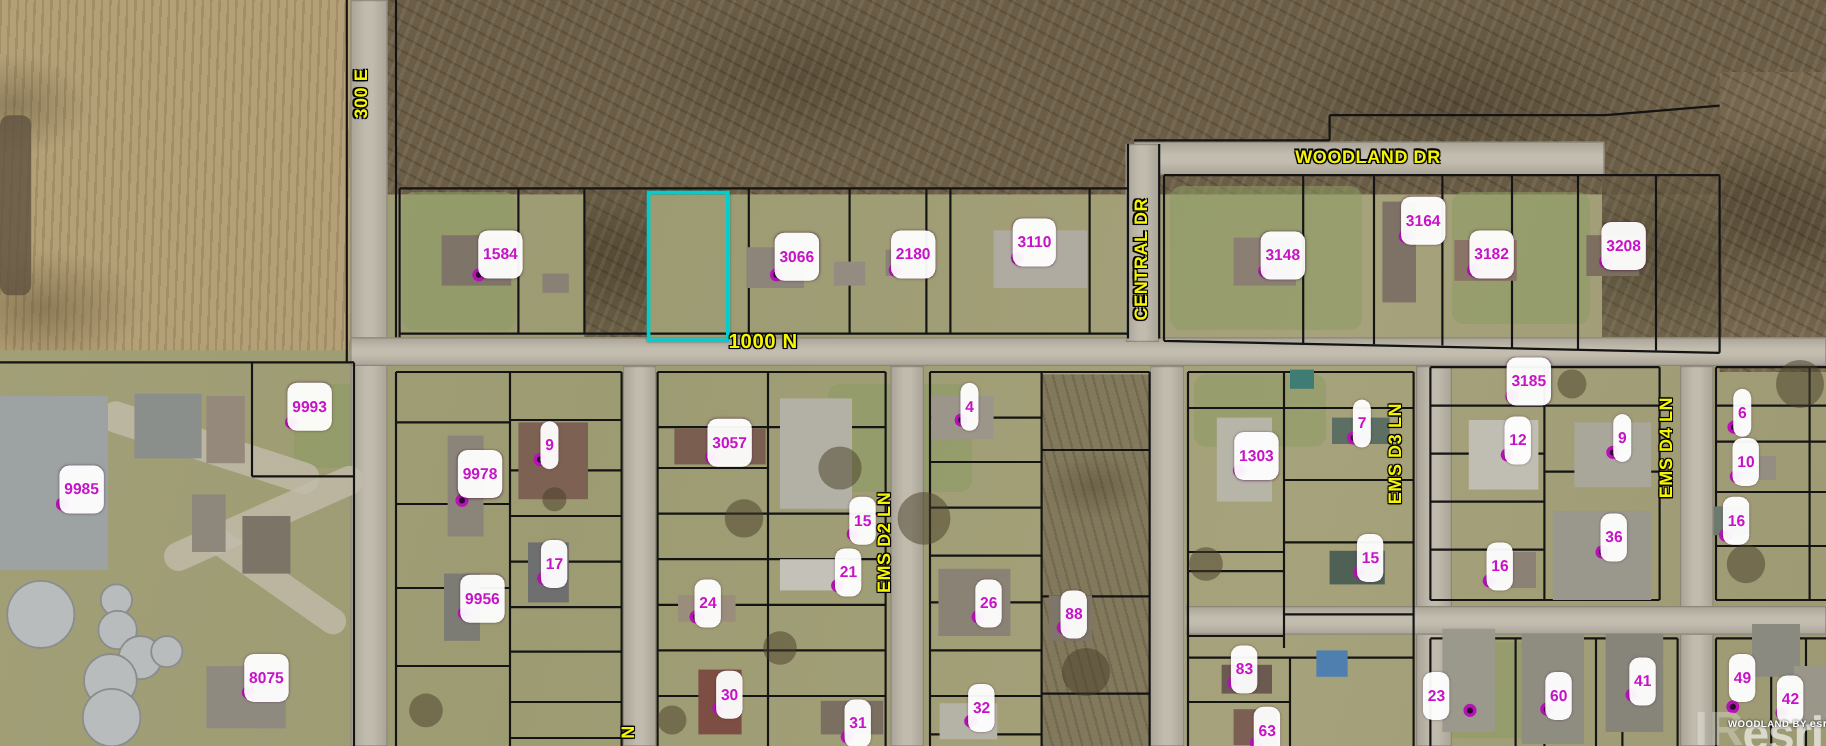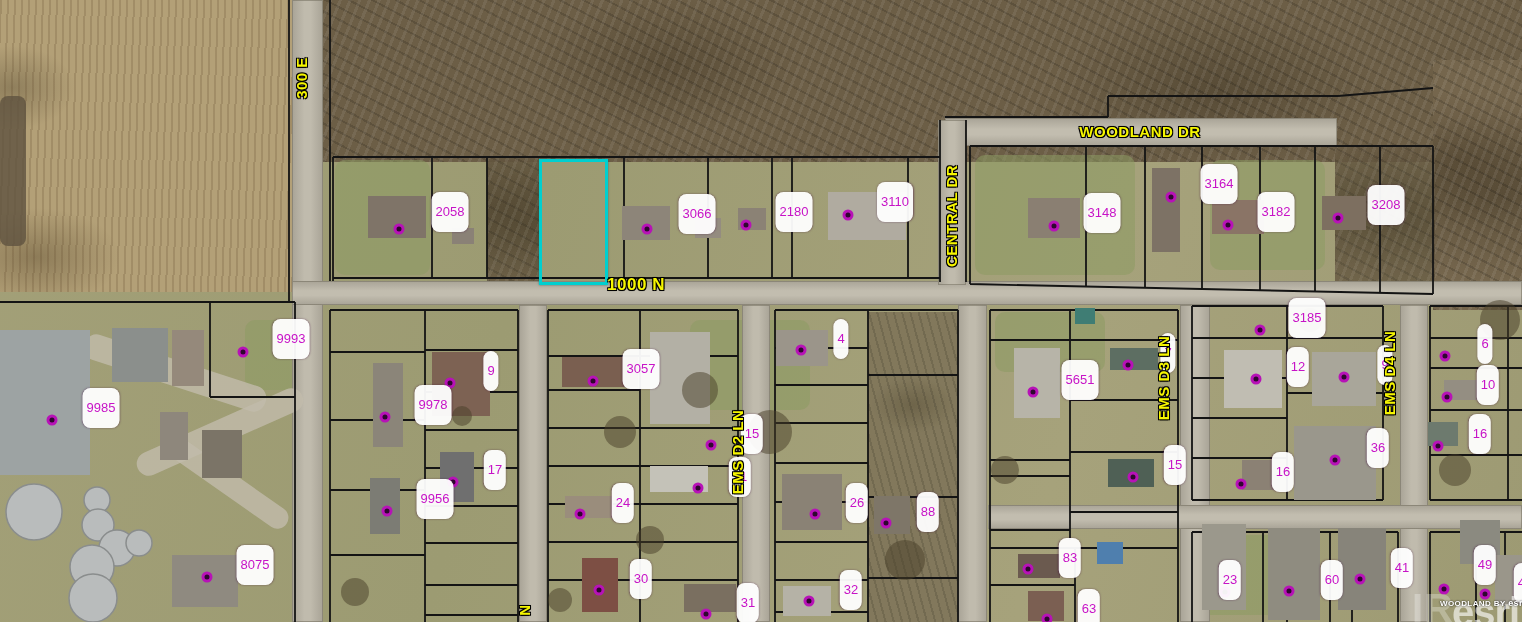--- a/index.html
+++ b/index.html
@@ -43,23 +43,23 @@
   .road-label{
     position:absolute;transform:translate(-50%,-50%);
     color:#f6f600;font-weight:bold;font-size:15px;letter-spacing:.5px;white-space:nowrap;
     text-shadow:-1px -1px 0 #000,1px -1px 0 #000,-1px 1px 0 #000,1px 1px 0 #000,0 0 2px #000;
     z-index:30;
   }
   .road-label.vertical{transform:translate(-50%,-50%) rotate(-90deg);}
   .road-label.big{font-size:17px;}
   .parcel-label{
     position:absolute;transform:translate(-50%,-50%);
-    background:rgba(255,255,255,.95);color:#c713c7;font-weight:normal;font-size:13px;
+    background:rgba(255,255,255,.95);color:#c713c7;font-weight:bold;font-size:13px;
     line-height:16px;padding:12px 4px;border-radius:8px;white-space:nowrap;
-    box-shadow:0 0 2px rgba(60,0,60,.5);z-index:25;margin-left:33px;
+    box-shadow:0 0 2px rgba(60,0,60,.5);z-index:25;
   }
   .parcel-dot{
     position:absolute;width:5px;height:5px;border:3px solid #b712b7;background:#2e072e;
     border-radius:50%;transform:translate(-50%,-50%);z-index:24;
   }
   .highlight-parcel{
     position:absolute;border:3px solid #00cfcf;z-index:20;
     box-shadow:0 0 2px rgba(0,90,90,.6);
   }
   
@@ -227,21 +227,21 @@
       <div class="highlight-parcel" style="left: 539px; top: 159px; width: 63px; height: 120px; border-color: rgb(0, 207, 207);"></div>
       <div class="road-label vertical" style="left: 301px; top: 78px;">300 E</div>
       <div class="road-label" style="left: 1140px; top: 131px;">WOODLAND DR</div>
       <div class="road-label vertical" style="left: 951px; top: 216px;">CENTRAL DR</div>
       <div class="road-label big" style="left: 636px; top: 285px;">1000 N</div>
       <div class="road-label vertical" style="left: 737px; top: 452px;">EMS D2 LN</div>
       <div class="road-label vertical" style="left: 1163px; top: 378px;">EMS D3 LN</div>
       <div class="road-label vertical" style="left: 1389px; top: 373px;">EMS D4 LN</div>
       <div class="road-label vertical" style="left: 524px; top: 610px;">N</div>
       <div class="parcel-dot" style="left: 399px; top: 229px;"></div>
-      <div class="parcel-label" style="left: 417px; top: 212px;">2058</div>
+      <div class="parcel-label" style="left: 417px; top: 212px;">1584</div>
       <div class="parcel-dot" style="left: 647px; top: 229px;"></div>
       <div class="parcel-label" style="left: 664px; top: 214px;">3066</div>
       <div class="parcel-dot" style="left: 746px; top: 225px;"></div>
       <div class="parcel-label" style="left: 761px; top: 212px;">2180</div>
       <div class="parcel-dot" style="left: 848px; top: 215px;"></div>
       <div class="parcel-label" style="left: 862px; top: 202px;">3110</div>
       <div class="parcel-dot" style="left: 1054px; top: 226px;"></div>
       <div class="parcel-label" style="left: 1069px; top: 213px;">3148</div>
       <div class="parcel-dot" style="left: 1171px; top: 197px;"></div>
       <div class="parcel-label" style="left: 1186px; top: 184px;">3164</div>
@@ -249,21 +249,21 @@
       <div class="parcel-label" style="left: 1243px; top: 212px;">3182</div>
       <div class="parcel-dot" style="left: 1338px; top: 218px;"></div>
       <div class="parcel-label" style="left: 1353px; top: 205px;">3208</div>
       <div class="parcel-dot" style="left: 243px; top: 352px;"></div>
       <div class="parcel-label" style="left: 258px; top: 339px;">9993</div>
       <div class="parcel-dot" style="left: 52px; top: 420px;"></div>
       <div class="parcel-label" style="left: 68px; top: 408px;">9985</div>
       <div class="parcel-dot" style="left: 207px; top: 577px;"></div>
       <div class="parcel-label" style="left: 222px; top: 565px;">8075</div>
       <div class="parcel-dot" style="left: 385px; top: 417px;"></div>
-      <div class="parcel-label" style="left: 400px; top: 405px;">9978</div>
+      <div class="parcel-label" style="left: 400px; top: 395px;">9978</div>
       <div class="parcel-dot" style="left: 450px; top: 383px;"></div>
       <div class="parcel-label" style="left: 458px; top: 371px;">9</div>
       <div class="parcel-dot" style="left: 593px; top: 381px;"></div>
       <div class="parcel-label" style="left: 608px; top: 369px;">3057</div>
       <div class="parcel-dot" style="left: 453px; top: 482px;"></div>
       <div class="parcel-label" style="left: 462px; top: 470px;">17</div>
       <div class="parcel-dot" style="left: 387px; top: 511px;"></div>
       <div class="parcel-label" style="left: 402px; top: 499px;">9956</div>
       <div class="parcel-dot" style="left: 580px; top: 514px;"></div>
       <div class="parcel-label" style="left: 590px; top: 503px;">24</div>
@@ -277,21 +277,21 @@
       <div class="parcel-label" style="left: 707px; top: 477px;">21</div>
       <div class="parcel-dot" style="left: 801px; top: 350px;"></div>
       <div class="parcel-label" style="left: 808px; top: 339px;">4</div>
       <div class="parcel-dot" style="left: 815px; top: 514px;"></div>
       <div class="parcel-label" style="left: 824px; top: 503px;">26</div>
       <div class="parcel-dot" style="left: 886px; top: 523px;"></div>
       <div class="parcel-label" style="left: 895px; top: 512px;">88</div>
       <div class="parcel-dot" style="left: 809px; top: 601px;"></div>
       <div class="parcel-label" style="left: 818px; top: 590px;">32</div>
       <div class="parcel-dot" style="left: 1033px; top: 392px;"></div>
-      <div class="parcel-label" style="left: 1047px; top: 380px;">5651</div>
+      <div class="parcel-label" style="left: 1047px; top: 380px;">1303</div>
       <div class="parcel-dot" style="left: 1128px; top: 365px;"></div>
       <div class="parcel-label" style="left: 1135px; top: 353px;">7</div>
       <div class="parcel-dot" style="left: 1133px; top: 477px;"></div>
       <div class="parcel-label" style="left: 1142px; top: 465px;">15</div>
       <div class="parcel-dot" style="left: 1028px; top: 569px;"></div>
       <div class="parcel-label" style="left: 1037px; top: 558px;">83</div>
       <div class="parcel-dot" style="left: 1047px; top: 619px;"></div>
       <div class="parcel-label" style="left: 1056px; top: 609px;">63</div>
       <div class="parcel-dot" style="left: 1260px; top: 330px;"></div>
       <div class="parcel-label" style="left: 1274px; top: 318px;">3185</div>

